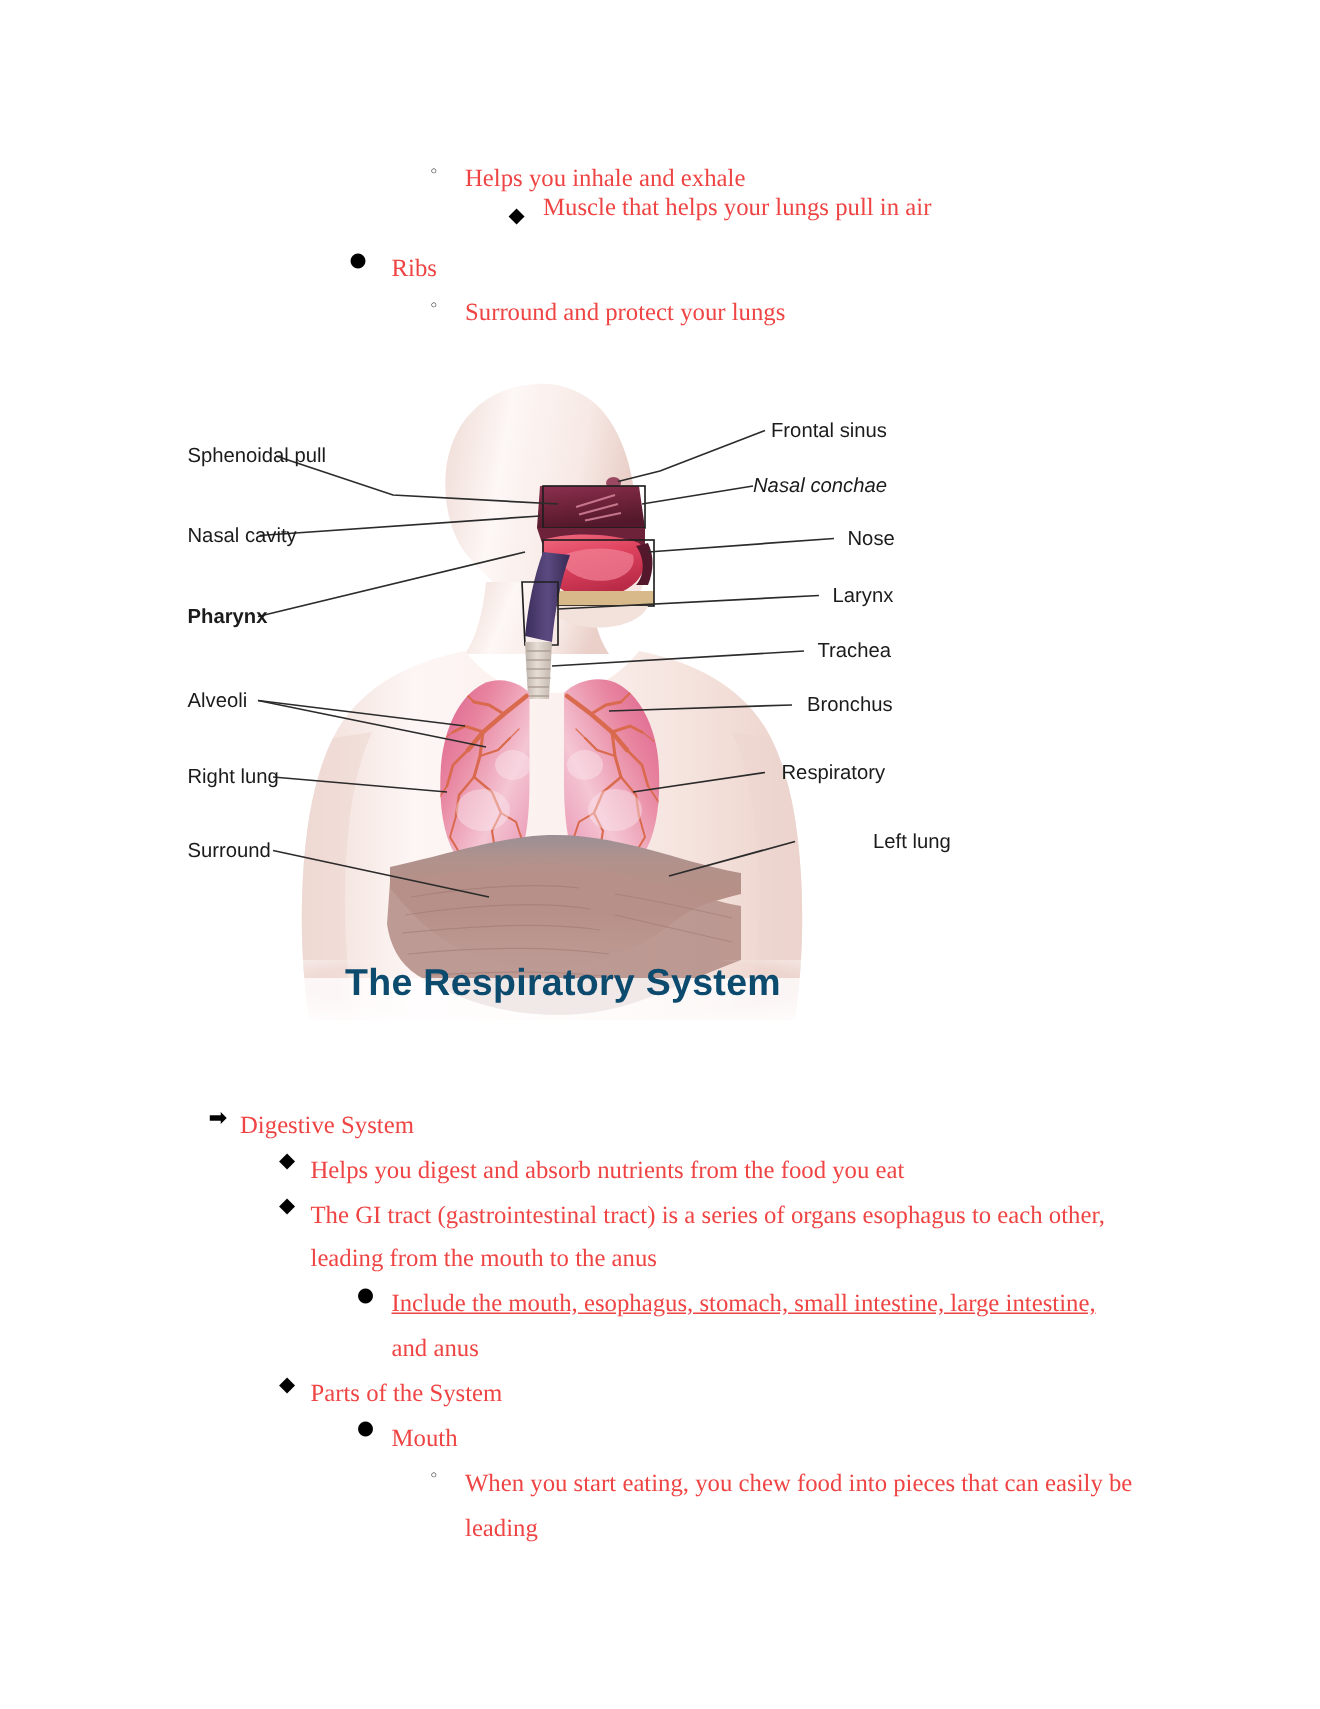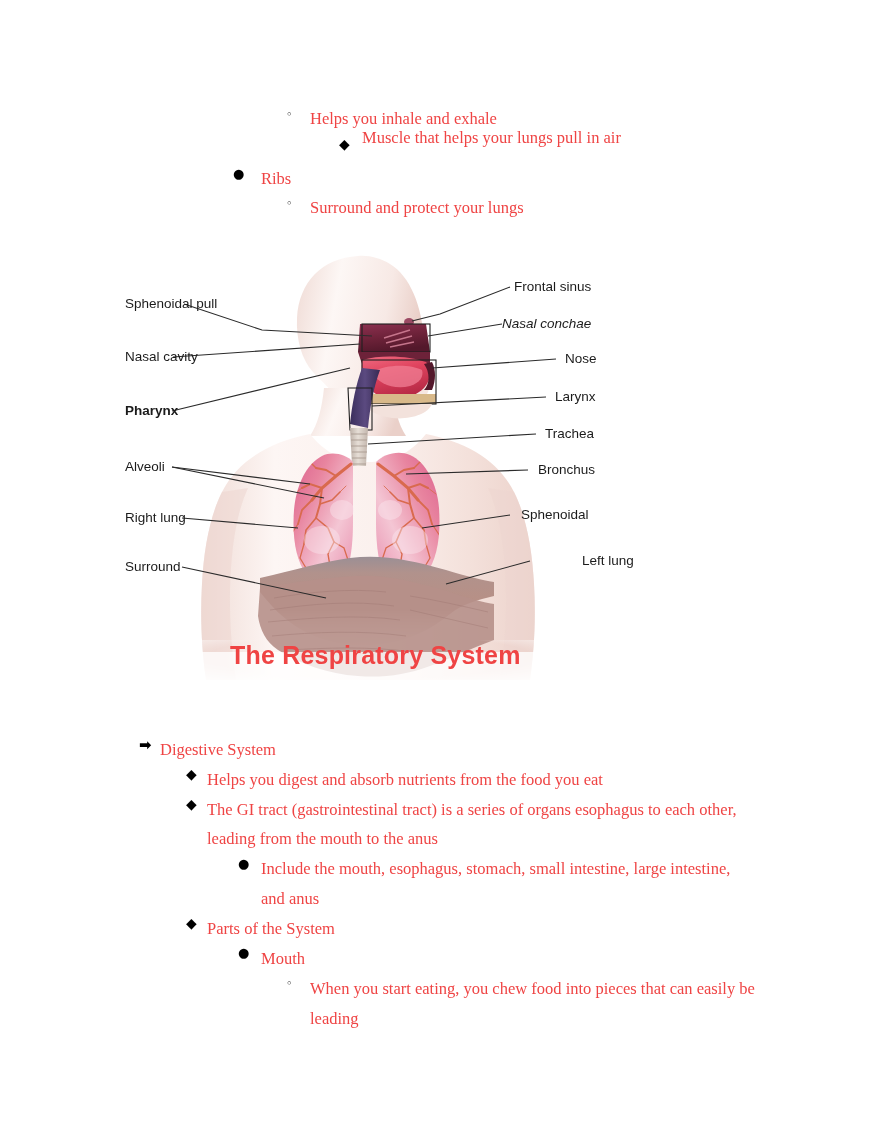--- a/index.html
+++ b/index.html
@@ -59,21 +59,21 @@
   .figure-svg { display: block; }
 
   .fig-title {
     position: absolute;
     left: 230px;
     top: 641px;
     font-family: "Liberation Sans", "DejaVu Sans", sans-serif;
     font-size: 25px;
     font-weight: bold;
     letter-spacing: 0.2px;
-    color: #ef4444;
+    color: #0c4a6e;
     white-space: nowrap;
   }
 
   .lbl {
     position: absolute;
     font-family: "Liberation Sans", "DejaVu Sans", sans-serif;
     font-size: 13.5px;
     color: #1b1b1b;
     white-space: nowrap;
   }
@@ -370,40 +370,40 @@
     <div class="lbl lbl-l" style="left:125px; top:459px;">Alveoli</div>
     <div class="lbl lbl-l" style="left:125px; top:510px;">Right lung</div>
     <div class="lbl lbl-l" style="left:125px; top:559px;">Surround</div>
 
     <div class="lbl lbl-r" style="left:514px; top:279px;">Frontal sinus</div>
     <div class="lbl lbl-r" style="left:502px; top:316px;font-style:italic;">Nasal conchae</div>
     <div class="lbl lbl-r" style="left:565px; top:351px;">Nose</div>
     <div class="lbl lbl-r" style="left:555px; top:389px;">Larynx</div>
     <div class="lbl lbl-r" style="left:545px; top:426px;">Trachea</div>
     <div class="lbl lbl-r" style="left:538px; top:462px;">Bronchus</div>
-    <div class="lbl lbl-r" style="left:521px; top:507px;">Sphenoidal</div>
+    <div class="lbl lbl-r" style="left:521px; top:507px;">Respiratory</div>
     <div class="lbl lbl-r" style="left:541px; top:553px;margin-left:41px;">Left lung</div>
 
     <div class="fig-title">The Respiratory System</div>
   </div>
 
   <div>
 
     <span class="b-arrow bullet" style="left:139px; top:736px;">➡</span>
     <div class="note-line" style="left:160px; top:735px;">Digestive System</div>
 
     <span class="bullet b-diamond" style="left:186px; top:766px;">◆</span>
     <div class="note-line" style="left:207px; top:765px;">Helps you digest and absorb nutrients from the food you eat</div>
 
     <span class="bullet b-diamond" style="left:186px; top:796px;">◆</span>
     <div class="note-line" style="left:207px; top:795px;">The GI tract (gastrointestinal tract) is a series of organs esophagus to each other,</div>
     <div class="note-line" style="left:207px; top:824px;">leading from the mouth to the anus</div>
 
     <span class="bullet b-disc" style="left:238px; top:856px;">●</span>
-    <div class="note-line" style="left:261px; top:854px;">Include the mouth, esophagus, stomach, small intestine, large intestine,</div>
+    <div class="note-line" style="left:261px; top:854px;text-decoration:underline;">Include the mouth, esophagus, stomach, small intestine, large intestine,</div>
     <div class="note-line" style="left:261px; top:884px;">and anus</div>
 
     <span class="bullet b-diamond" style="left:186px; top:915px;">◆</span>
     <div class="note-line" style="left:207px; top:914px;">Parts of the System</div>
 
     <span class="bullet b-disc" style="left:238px; top:945px;">●</span>
     <div class="note-line" style="left:261px; top:944px;">Mouth</div>
 
     <span class="bullet b-circle" style="left:286px; top:977px;">◦</span>
     <div class="note-line" style="left:310px; top:974px;">When you start eating, you chew food into pieces that can easily be</div>

